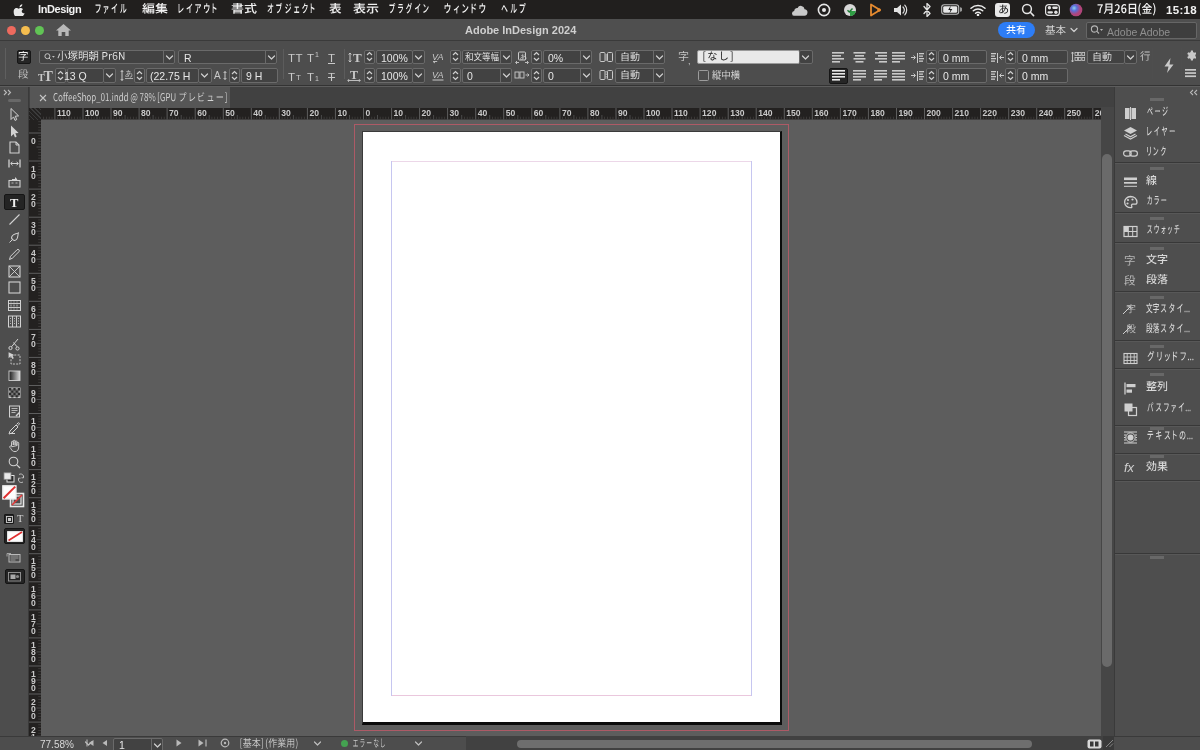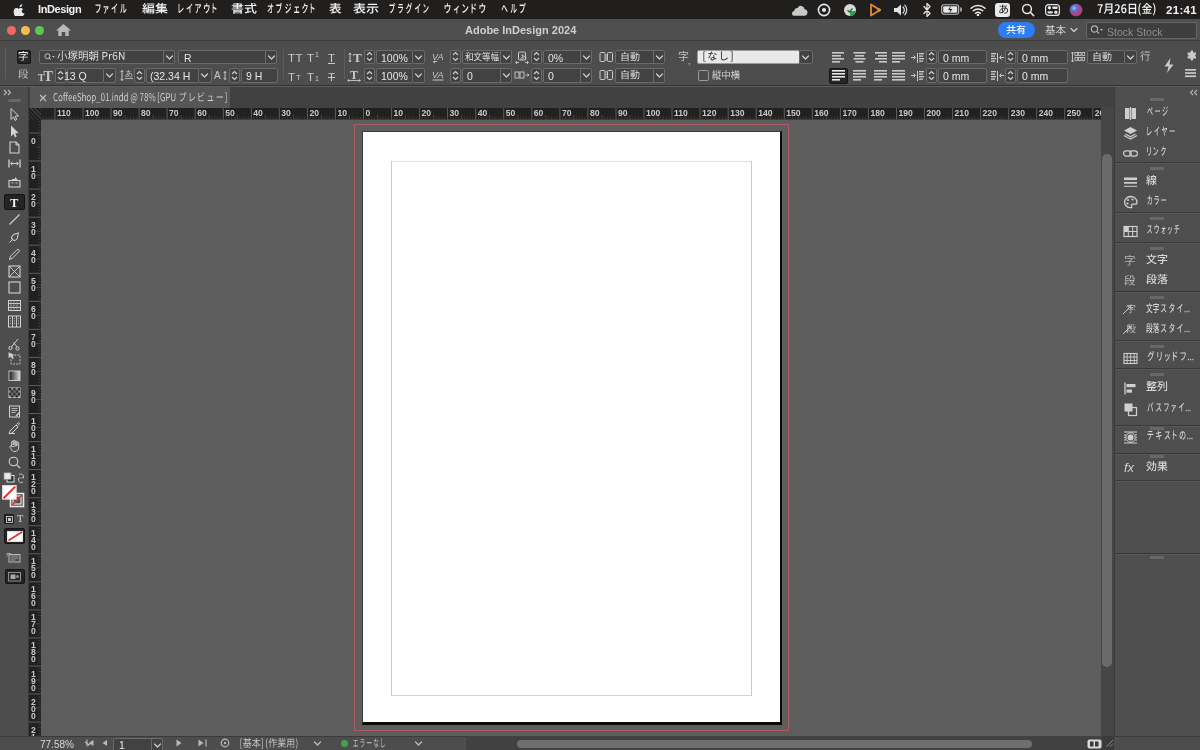--- a/index.html
+++ b/index.html
@@ -95,21 +95,21 @@
           <stop offset="0%" stop-color="#8ed0f0"></stop>
           <stop offset="45%" stop-color="#5a6fd8"></stop>
           <stop offset="100%" stop-color="#b0447a"></stop>
         </radialGradient>
       </defs>
       <circle cx="7" cy="7" r="6.3" fill="url(#siri)"></circle>
     </svg>
     <div style="position:absolute;left:1097px;top:2.5px;line-height:0;"><svg width="60" height="17" viewBox="0 0 60 17" style="overflow:visible">
         <path fill="#f2f2f2" d="M2.1 10.1Q2.1 8.9 2.3 7.9Q2.4 6.9 2.6 6Q2.9 5.1 3.3 4.3Q3.7 3.4 4.3 2.5H0.5V1.2H5.8V2.2Q5.1 3.1 4.7 4Q4.2 4.9 4 5.8Q3.8 6.7 3.7 7.7Q3.6 8.8 3.5 10.1Z M9.2 0.5H14.8V1.8H9.2ZM9.2 3.4H14.8V4.6H9.2ZM9.2 6.2H14.7V7.5H9.2ZM8.4 0.5H9.6V4.4Q9.6 5.2 9.6 6.1Q9.5 7 9.3 7.9Q9.1 8.8 8.6 9.6Q8.2 10.5 7.5 11.1Q7.4 11 7.2 10.8Q7.1 10.6 6.9 10.5Q6.7 10.3 6.6 10.2Q7.2 9.6 7.6 8.9Q8 8.2 8.2 7.4Q8.3 6.6 8.4 5.9Q8.4 5.1 8.4 4.4ZM14.2 0.5H15.5V9.4Q15.5 10 15.3 10.4Q15.2 10.7 14.8 10.8Q14.4 11 13.8 11Q13.3 11.1 12.4 11.1Q12.4 10.9 12.3 10.6Q12.2 10.4 12.1 10.2Q12 9.9 11.9 9.7Q12.3 9.8 12.7 9.8Q13.1 9.8 13.4 9.8Q13.8 9.8 13.9 9.8Q14.1 9.8 14.1 9.7Q14.2 9.6 14.2 9.4Z M17.7 10.1V9.2Q18.9 8 19.7 7.1Q20.5 6.2 20.9 5.3Q21.3 4.5 21.3 3.8Q21.3 3.4 21.1 3Q21 2.7 20.7 2.5Q20.4 2.3 20 2.3Q19.5 2.3 19.2 2.6Q18.8 2.9 18.5 3.3L17.7 2.4Q18.2 1.7 18.8 1.4Q19.4 1.1 20.2 1.1Q20.9 1.1 21.5 1.4Q22 1.7 22.4 2.3Q22.7 2.9 22.7 3.7Q22.7 4.6 22.3 5.4Q21.9 6.3 21.3 7.1Q20.6 8 19.8 8.8Q20.2 8.8 20.5 8.8Q20.9 8.7 21.2 8.7H23V10.1Z M27 10.2Q26.4 10.2 25.9 10Q25.4 9.7 25 9.2Q24.6 8.6 24.4 7.8Q24.2 6.9 24.2 5.8Q24.2 4.5 24.4 3.6Q24.7 2.7 25.1 2.2Q25.5 1.6 26.1 1.3Q26.6 1.1 27.2 1.1Q28 1.1 28.5 1.3Q29 1.6 29.3 2L28.6 3Q28.4 2.7 28 2.5Q27.7 2.3 27.3 2.3Q26.8 2.3 26.4 2.7Q26 3 25.7 3.7Q25.5 4.5 25.5 5.8Q25.5 6.9 25.7 7.7Q25.9 8.4 26.2 8.7Q26.5 9 27 9Q27.3 9 27.6 8.8Q27.8 8.6 28 8.2Q28.1 7.9 28.1 7.3Q28.1 6.8 28 6.4Q27.9 6 27.6 5.8Q27.3 5.7 26.9 5.7Q26.6 5.7 26.2 5.9Q25.8 6.1 25.5 6.7L25.4 5.6Q25.6 5.3 25.9 5Q26.2 4.8 26.6 4.7Q26.9 4.5 27.2 4.5Q27.9 4.5 28.4 4.8Q28.9 5.1 29.2 5.7Q29.5 6.4 29.5 7.3Q29.5 8.2 29.1 8.9Q28.8 9.5 28.2 9.9Q27.7 10.2 27 10.2Z M31.7 0.7H39.2V11H37.9V2H32.9V11H31.7ZM32.5 4.7H38.4V6H32.5ZM32.5 8.9H38.5V10.2H32.5Z M43 12.5Q42.3 11.1 41.8 9.6Q41.4 8.1 41.4 6.3Q41.4 4.5 41.8 3Q42.3 1.5 43 0.1L43.9 0.6Q43.2 1.9 42.9 3.3Q42.6 4.8 42.6 6.3Q42.6 7.8 42.9 9.3Q43.2 10.8 43.9 12.1Z M49.9 1.1Q49.4 1.8 48.7 2.6Q48.1 3.3 47.2 4Q46.4 4.7 45.5 5.2Q45.4 5.1 45.3 4.9Q45.2 4.7 45 4.5Q44.9 4.3 44.8 4.2Q45.7 3.7 46.6 2.9Q47.4 2.2 48.1 1.4Q48.8 0.6 49.2 -0.1H50.4Q50.9 0.6 51.4 1.2Q52 1.8 52.6 2.3Q53.2 2.9 53.8 3.3Q54.5 3.7 55.1 4Q54.9 4.3 54.7 4.6Q54.5 4.9 54.4 5.2Q53.7 4.8 53.1 4.3Q52.5 3.9 51.9 3.3Q51.3 2.8 50.8 2.2Q50.2 1.7 49.9 1.1ZM47.2 3.5H52.7V4.7H47.2ZM45.8 6H54V7.1H45.8ZM45.3 9.7H54.6V10.8H45.3ZM49.2 4H50.5V10.2H49.2ZM46.6 7.6 47.5 7.2Q47.7 7.5 47.9 7.8Q48.1 8.2 48.3 8.6Q48.5 8.9 48.5 9.2L47.5 9.7Q47.5 9.4 47.3 9Q47.2 8.7 47 8.3Q46.8 7.9 46.6 7.6ZM52.2 7.2 53.3 7.6Q53 8.2 52.6 8.7Q52.3 9.3 52 9.7L51.1 9.3Q51.3 9 51.5 8.6Q51.7 8.3 51.9 7.9Q52 7.5 52.2 7.2Z M56.8 12.5 55.9 12.1Q56.6 10.8 57 9.3Q57.3 7.8 57.3 6.3Q57.3 4.8 57 3.3Q56.6 1.9 55.9 0.6L56.8 0.1Q57.6 1.5 58 3Q58.5 4.5 58.5 6.3Q58.5 8.1 58 9.6Q57.6 11.1 56.8 12.5Z"></path>
       </svg></div>
-    <div style="position:absolute;left:1166px;top:3.5px;font:600 11.5px 'Liberation Sans',sans-serif;color:#f2f2f2;letter-spacing:0.3px;white-space:nowrap">21:41</div>
+    <div style="position:absolute;left:1166px;top:3.5px;font:600 11.5px 'Liberation Sans',sans-serif;color:#f2f2f2;letter-spacing:0.3px;white-space:nowrap">15:18</div>
     <div class="abs" style="left:0;top:19px;width:1200px;height:22px;background:#4f4f4f;border-bottom:1px solid #3a3a3a;background-image:radial-gradient(rgba(0,0,0,0.09) 28%,transparent 34%);background-size:2px 2px;"></div>
     <div class="abs" style="left:6.5px;top:25.5px;width:9px;height:9px;border-radius:50%;background:#ee6a5e"></div>
     <div class="abs" style="left:20.5px;top:25.5px;width:9px;height:9px;border-radius:50%;background:#f5bd4f"></div>
     <div class="abs" style="left:34.5px;top:25.5px;width:9px;height:9px;border-radius:50%;background:#61c455"></div>
     <svg style="position:absolute;left:56px;top:23px;" width="15" height="14" viewBox="0 0 15 14">
       <path fill="#b9b9b9" d="M7.5 1 L15 7.5 H12.7 V13 H9.3 V9 H5.7 V13 H2.3 V7.5 H0 Z"></path>
     </svg>
     <div style="position:absolute;left:465px;top:24px;font:700 11px 'Liberation Sans',sans-serif;color:#cfcfcf;letter-spacing:0px;white-space:nowrap">Adobe InDesign 2024</div>
     <div class="abs" style="left:998px;top:21.5px;width:37px;height:16.5px;background:#2d7df6;border-radius:8.5px"></div>
     <div style="position:absolute;left:1006px;top:24.5px;line-height:0;"><svg width="21" height="14" viewBox="0 0 21 14" style="overflow:visible">
@@ -120,21 +120,21 @@
       </svg></div>
     <svg style="position:absolute;left:1069px;top:26px;" width="10" height="8" viewBox="0 0 10 8">
       <path d="M2.0 2.5 L5 5.5 L8.0 2.5" stroke="#cfcfcf" stroke-width="1.2" fill="none" stroke-linecap="round" stroke-linejoin="round"></path>
     </svg>
     <div class="abs" style="left:1086px;top:22px;width:111px;height:16.5px;background:#3e3e3e;border:1px solid #666666;border-radius:2px"></div>
     <svg style="position:absolute;left:1090px;top:25px;" width="13" height="11" viewBox="0 0 13 11">
       <circle cx="4.5" cy="4" r="3.1" fill="none" stroke="#b5b5b5" stroke-width="1.1"></circle>
       <path d="M6.7 6.2 9 8.5" stroke="#b5b5b5" stroke-width="1.1"></path>
       <path d="M10 4l1.5 2 1.5-2z" fill="#b5b5b5"></path>
     </svg>
-    <div style="position:absolute;left:1107px;top:25.5px;font:400 10.5px 'Liberation Sans',sans-serif;color:#8f8f8f;letter-spacing:0px;white-space:nowrap">Stock Stock</div>
+    <div style="position:absolute;left:1107px;top:25.5px;font:400 10.5px 'Liberation Sans',sans-serif;color:#8f8f8f;letter-spacing:0px;white-space:nowrap">Adobe Adobe</div>
     <div class="abs" style="left:0;top:41px;width:1200px;height:45px;background:#4d4d4d;border-bottom:1px solid #333333;background-image:radial-gradient(rgba(0,0,0,0.09) 28%,transparent 34%);background-size:2px 2px;"></div>
     <div class="abs" style="left:5px;top:48px;width:1px;height:31px;background:#5f5f5f"></div>
     <div class="abs" style="left:16.5px;top:49.5px;width:14px;height:14px;background:#262626;border:1px solid #161616;border-radius:2px"></div>
     <div style="position:absolute;left:18px;top:50.5px;line-height:0;"><svg width="11" height="15" viewBox="0 0 11 15" style="overflow:visible">
         <path fill="#efefef" d="M2.4 3H7.5V3.8H2.4ZM0.7 5.7H9.8V6.4H0.7ZM4.8 4.9H5.7V8.7Q5.7 9 5.6 9.2Q5.5 9.4 5.2 9.5Q4.9 9.6 4.5 9.6Q4 9.6 3.4 9.6Q3.3 9.5 3.3 9.4Q3.2 9.2 3.2 9.1Q3.1 9 3 8.9Q3.4 8.9 3.7 8.9Q4 8.9 4.3 8.9Q4.5 8.9 4.6 8.9Q4.7 8.9 4.8 8.8Q4.8 8.8 4.8 8.7ZM7.3 3H7.5L7.6 3L8.2 3.4Q7.8 3.8 7.4 4.2Q6.9 4.5 6.4 4.9Q5.9 5.2 5.5 5.5Q5.4 5.4 5.3 5.2Q5.1 5.1 5 5Q5.4 4.8 5.9 4.5Q6.3 4.2 6.6 3.8Q7 3.5 7.3 3.2ZM4.8 -0H5.7V1.7H4.8ZM0.8 1.1H9.7V3.6H8.8V1.9H1.6V3.6H0.8Z"></path>
       </svg></div>
     <div style="position:absolute;left:18px;top:69px;line-height:0;"><svg width="11" height="15" viewBox="0 0 11 15" style="overflow:visible">
         <path fill="#b9b9b9" d="M4.9 4.7H9V5.4H4.9ZM1.6 2.7H4.4V3.5H1.6ZM1.6 4.7H4.5V5.5H1.6ZM5.9 0.4H8.3V1.1H5.9ZM8.8 4.7H9L9.1 4.6L9.6 4.8Q9.2 6.2 8.5 7.1Q7.7 8.1 6.7 8.7Q5.7 9.3 4.5 9.7Q4.5 9.6 4.4 9.4Q4.4 9.3 4.3 9.2Q4.2 9.1 4.1 9Q5.2 8.7 6.1 8.2Q7.1 7.6 7.8 6.8Q8.5 5.9 8.8 4.8ZM6 5.3Q6.6 6.7 7.6 7.6Q8.7 8.6 10.2 9Q10.1 9 10 9.2Q9.9 9.3 9.8 9.4Q9.7 9.5 9.6 9.6Q8.1 9.2 7 8.1Q5.9 7.1 5.4 5.5ZM1.2 0.8 2 1V9.6H1.2ZM0.4 7.3Q0.9 7.3 1.6 7.1Q2.3 7 3.1 6.9Q4 6.8 4.8 6.6L4.8 7.3Q4 7.5 3.3 7.6Q2.5 7.8 1.8 7.9Q1.1 8 0.5 8.1ZM5.5 0.4H6.3V2Q6.3 2.4 6.2 2.8Q6.1 3.3 5.8 3.7Q5.5 4.2 5 4.5Q4.9 4.4 4.8 4.3Q4.7 4.2 4.6 4.1Q4.5 4 4.4 4Q4.9 3.7 5.2 3.3Q5.4 3 5.5 2.6Q5.5 2.3 5.5 1.9ZM4.1 0 4.8 0.6Q4.4 0.8 3.8 1Q3.3 1.2 2.7 1.3Q2.2 1.5 1.6 1.6Q1.6 1.5 1.5 1.3Q1.5 1.1 1.4 1Q1.9 0.9 2.4 0.7Q2.9 0.5 3.4 0.4Q3.8 0.2 4.1 0ZM7.9 0.4H8.7V3Q8.7 3.2 8.7 3.3Q8.7 3.4 8.7 3.4Q8.8 3.4 8.9 3.4Q8.9 3.4 9 3.4Q9.1 3.4 9.2 3.4Q9.3 3.4 9.3 3.4Q9.4 3.4 9.4 3.4Q9.5 3.4 9.5 3.2Q9.5 3 9.5 2.8Q9.6 2.6 9.6 2.2Q9.7 2.3 9.8 2.4Q10 2.5 10.2 2.6Q10.2 2.9 10.1 3.2Q10.1 3.5 10.1 3.6Q10 3.9 9.7 4Q9.7 4 9.5 4Q9.4 4.1 9.3 4.1Q9.1 4.1 9 4.1Q8.8 4.1 8.7 4.1Q8.6 4.1 8.4 4Q8.2 4 8.1 3.9Q8 3.8 8 3.6Q7.9 3.4 7.9 3Z"></path>
       </svg></div>
     <div class="abs" style="left:39px;top:49.5px;width:136px;height:14.5px;background:#424242;border:1px solid #6a6a6a;border-radius:2px"></div>
@@ -253,21 +253,21 @@
       <path d="M2 1.5v10M.8 3 2 1.5 3.2 3M.8 10 2 11.5 3.2 10" stroke="#c9c9c9" stroke-width="1" fill="none"></path>
       <text x="5" y="7" font-size="8" fill="#c9c9c9" font-family="Liberation Sans">あ</text>
       <path d="M5 9.5h8" stroke="#c9c9c9" stroke-width="0.8"></path>
     </svg>
     <div class="abs" style="left:134px;top:68.0px;width:11px;height:14.5px;background:#424242;border:1px solid #6a6a6a;border-radius:2px"></div>
     <svg style="position:absolute;left:136px;top:69.5px;" width="7" height="11" viewBox="0 0 7 11">
       <path d="M1 4 L3.5 1.5 L6 4" stroke="#cfcfcf" stroke-width="1.2" fill="none"></path>
       <path d="M1 7 L3.5 9.5 L6 7" stroke="#cfcfcf" stroke-width="1.2" fill="none"></path>
     </svg>
     <div class="abs" style="left:146px;top:68.0px;width:53px;height:14.5px;background:#424242;border:1px solid #6a6a6a;border-radius:2px"></div>
-    <div style="position:absolute;left:150px;top:70.0px;font:400 10.5px 'Liberation Sans',sans-serif;color:#e6e6e6;letter-spacing:0px;white-space:nowrap">(32.34 H</div>
+    <div style="position:absolute;left:150px;top:70.0px;font:400 10.5px 'Liberation Sans',sans-serif;color:#e6e6e6;letter-spacing:0px;white-space:nowrap">(22.75 H</div>
     <div class="abs" style="left:198px;top:68.0px;width:14px;height:14.5px;background:#424242;border:1px solid #6a6a6a;border-radius:2px"></div>
     <svg style="position:absolute;left:200px;top:72.0px;" width="9" height="7" viewBox="0 0 9 7">
       <path d="M1.5 2.0 L4.5 5.0 L7.5 2.0" stroke="#cfcfcf" stroke-width="1.2" fill="none" stroke-linecap="round" stroke-linejoin="round"></path>
     </svg>
     <svg style="position:absolute;left:214px;top:68.5px;" width="14" height="13" viewBox="0 0 14 13">
       <text x="0" y="10" font-size="10" fill="#c9c9c9" font-family="Liberation Sans">A</text>
       <path d="M11 2.5v8M9.7 4 11 2.5 12.3 4M9.7 9 11 10.5 12.3 9" stroke="#c9c9c9" stroke-width="1" fill="none"></path>
     </svg>
     <div class="abs" style="left:229px;top:68.0px;width:11px;height:14.5px;background:#424242;border:1px solid #6a6a6a;border-radius:2px"></div>
     <svg style="position:absolute;left:231px;top:69.5px;" width="7" height="11" viewBox="0 0 7 11">

